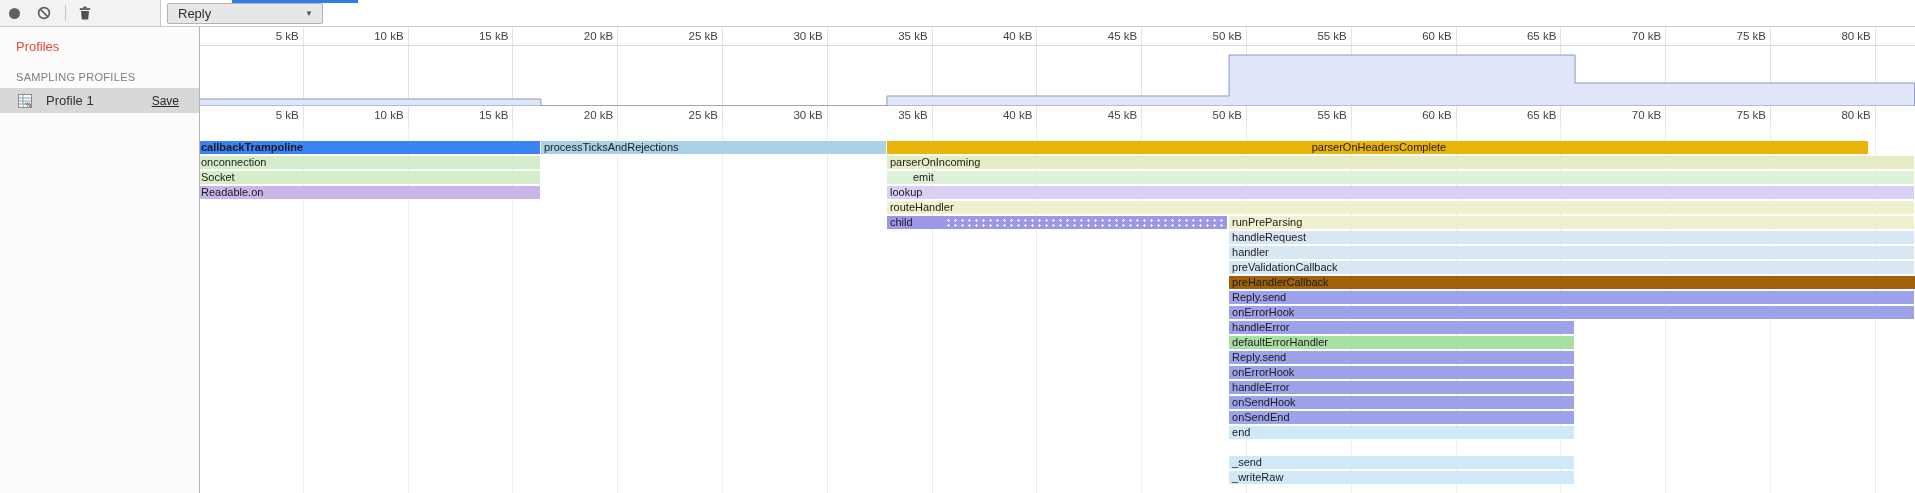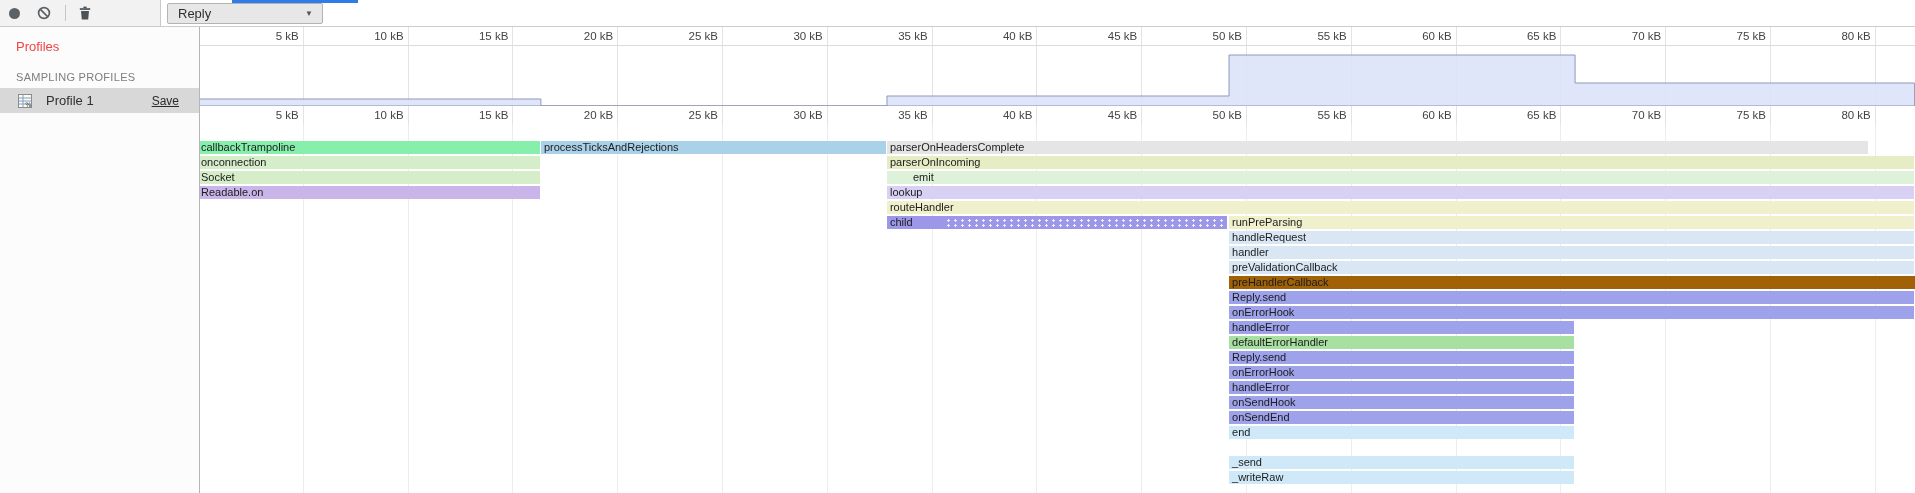--- a/index.html
+++ b/index.html
@@ -203,23 +203,23 @@
         <span class="tick-label" style="left: 871.2px;">45 kB</span>
         <span class="tick-label" style="left: 976px;">50 kB</span>
         <span class="tick-label" style="left: 1080.8px;">55 kB</span>
         <span class="tick-label" style="left: 1185.6px;">60 kB</span>
         <span class="tick-label" style="left: 1290.4px;">65 kB</span>
         <span class="tick-label" style="left: 1395.2px;">70 kB</span>
         <span class="tick-label" style="left: 1500px;">75 kB</span>
         <span class="tick-label" style="left: 1604.8px;">80 kB</span>
       </div>
     <div id="flame">
-        <div class="frame" style="top: 16px; left: -2px; width: 341.906px; background: #86efac;">callbackTrampoline</div>
+        <div class="frame" style="top: 16px; left: -2px; width: 341.906px; background: #3b82f6; font-weight: bold;">callbackTrampoline</div>
         <div class="frame" style="top: 16px; left: 340.906px; width: 345.05px; background: rgb(169, 210, 233);">processTicksAndRejections</div>
-        <div class="frame" style="top: 16px; left: 686.955px; width: 981px; background: #e5e5e5;">parserOnHeadersComplete</div>
+        <div class="frame" style="top: 16px; left: 686.955px; width: 981px; background: #eab308; text-align: center;">parserOnHeadersComplete</div>
         <div class="frame" style="top: 31px; left: -2px; width: 341.906px; background: rgb(214, 237, 202);">onconnection</div>
         <div class="frame" style="top: 31px; left: 686.955px; width: 1026.67px; background: rgb(230, 237, 197);">parserOnIncoming</div>
         <div class="frame" style="top: 46px; left: -2px; width: 341.906px; background: rgb(214, 237, 202);">Socket</div>
         <div class="frame" style="top: 46px; left: 686.955px; width: 1026.67px; background: rgb(222, 242, 217); padding-left: 26px;">emit</div>
         <div class="frame" style="top: 61px; left: -2px; width: 341.906px; background: rgb(201, 181, 233);">Readable.on</div>
         <div class="frame" style="top: 61px; left: 686.955px; width: 1026.67px; background: rgb(216, 209, 243);">lookup</div>
         <div class="frame" style="top: 76px; left: 686.955px; width: 1026.67px; background: rgb(240, 240, 205);">routeHandler</div>
         <div class="frame pattern" style="top: 91px; left: 686.955px; width: 340.019px; background: rgb(157, 151, 233);">child</div>
         <div class="frame" style="top: 91px; left: 1029.02px; width: 684.602px; background: rgb(240, 240, 205);">runPreParsing</div>
         <div class="frame" style="top: 106px; left: 1029.02px; width: 684.602px; background: rgb(217, 231, 245);">handleRequest</div>

